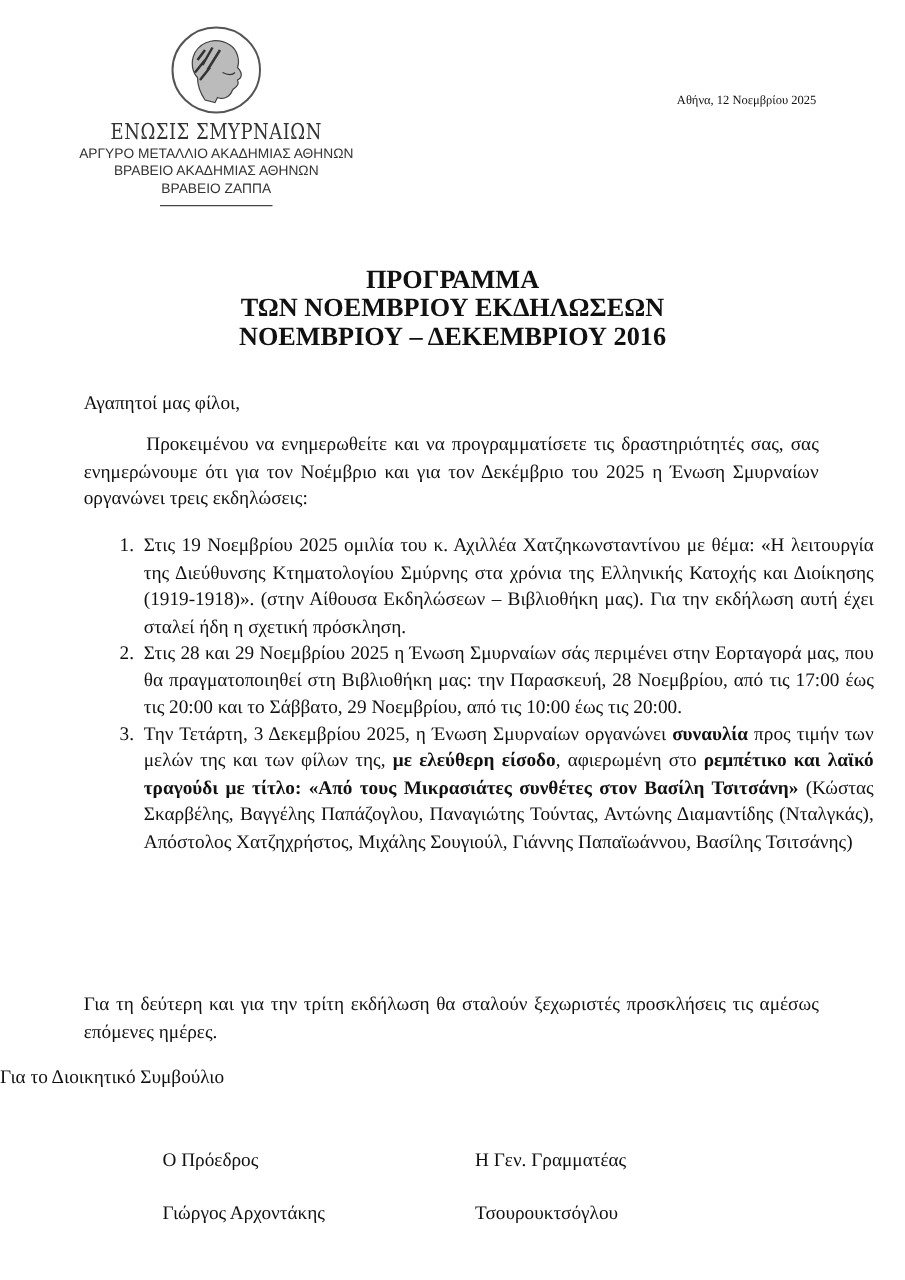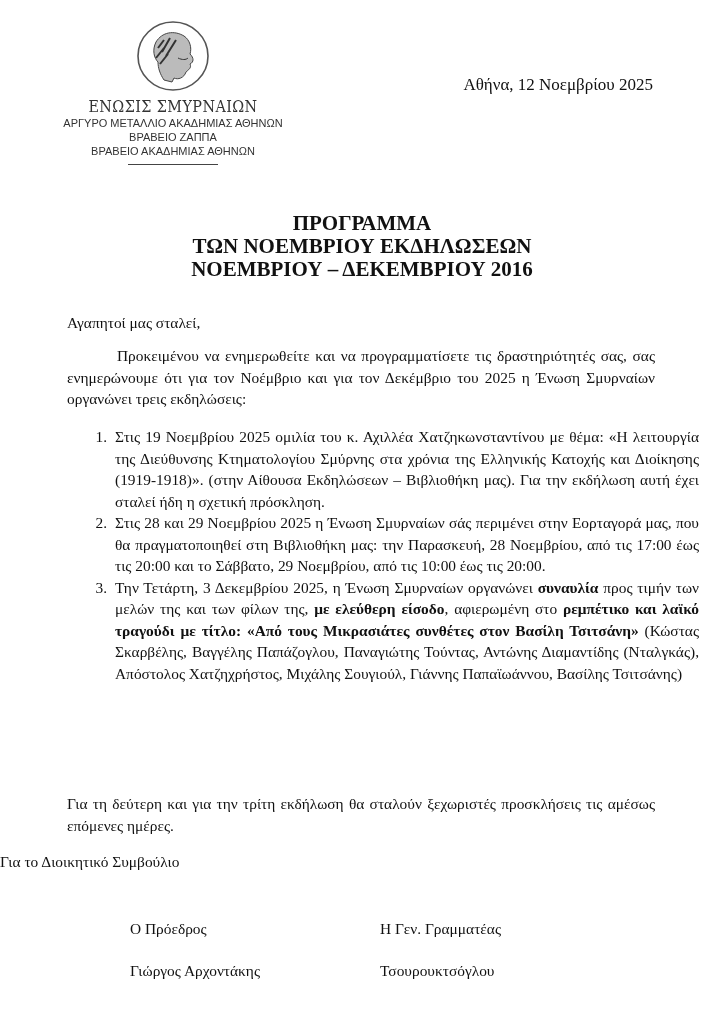--- a/index.html
+++ b/index.html
@@ -12,21 +12,21 @@
     .logo svg { display: block; margin: 0 auto; }
     .org-name {
       font-family: "DejaVu Serif", serif; font-size: 17.5px; letter-spacing: 0.5px;
       color: #333; margin-top: 2px; transform: scaleX(0.82); white-space: nowrap;
     }
     .awards {
       font-family: "Liberation Sans", sans-serif; font-size: 11px; color: #333;
       line-height: 14px; white-space: nowrap;
     }
     .logo-rule { width: 90px; height: 1px; background: #444; margin: 6px auto 0; }
-    .date { position: absolute; right: 71px; top: 75px; font-size: 17px; }
+    .date { position: absolute; right: 71px; top: 75px; font-size: 10px; }
     .title {
       position: absolute; left: 0; width: 724px; top: 212px; text-align: center;
       font-weight: bold; font-size: 21px; line-height: 23px;
     }
     .greeting { position: absolute; left: 67px; top: 314px; }
     .body-text { position: absolute; left: 67px; width: 588px; line-height: 21.5px; text-align: justify; }
     .intro { top: 345px; text-indent: 50px; }
     ol.events {
       position: absolute; left: 67px; width: 588px; top: 426px;
       margin: 0; padding: 0 0 0 44px; line-height: 21.5px; text-align: justify;
@@ -45,34 +45,34 @@
 
 <div class="logo">
   <svg width="78" height="76" viewBox="0 0 78 76">
     <ellipse cx="39" cy="38" rx="35" ry="34" fill="none" stroke="#555" stroke-width="1.6"></ellipse>
     <path d="M22 24 C28 14, 40 12, 50 18 C56 22, 58 30, 56 36 C60 40, 60 44, 56 46 C58 50, 54 52, 52 54 C50 60, 44 62, 40 60 L38 64 L30 62 C26 56, 24 50, 24 44 C20 40, 18 32, 22 24 Z" fill="#bbb" stroke="#444" stroke-width="1"></path>
     <path d="M24 30 L30 22 M28 34 L36 20 M32 38 L42 22 M22 40 L30 30 M26 46 L34 36" stroke="#333" stroke-width="2"></path>
     <path d="M44 40 C48 42, 52 42, 54 40" stroke="#333" stroke-width="1" fill="none"></path>
   </svg>
   <div class="org-name">ΕΝΩΣΙΣ ΣΜΥΡΝΑΙΩΝ</div>
   <div class="awards">ΑΡΓΥΡΟ ΜΕΤΑΛΛΙΟ ΑΚΑΔΗΜΙΑΣ ΑΘΗΝΩΝ</div>
+  <div class="awards">ΒΡΑΒΕΙΟ ΑΚΑΔΗΜΙΑΣ ΑΘΗΝΩΝ</div>
   <div class="awards">ΒΡΑΒΕΙΟ ΖΑΠΠΑ</div>
-  <div class="awards">ΒΡΑΒΕΙΟ ΑΚΑΔΗΜΙΑΣ ΑΘΗΝΩΝ</div>
   <div class="logo-rule"></div>
 </div>
 
 <div class="date">Αθήνα, 12 Νοεμβρίου 2025</div>
 
 <div class="title">
   <div>ΠΡΟΓΡΑΜΜΑ</div>
   <div>ΤΩΝ ΝΟΕΜΒΡΙΟΥ ΕΚΔΗΛΩΣΕΩΝ</div>
   <div>ΝΟΕΜΒΡΙΟΥ – ΔΕΚΕΜΒΡΙΟΥ 2016</div>
 </div>
 
-<div class="greeting">Αγαπητοί μας σταλεί,</div>
+<div class="greeting">Αγαπητοί μας φίλοι,</div>
 
 <div class="body-text intro">Προκειμένου να ενημερωθείτε και να προγραμματίσετε τις δραστηριότητές σας, σας ενημερώνουμε ότι για τον Νοέμβριο και για τον Δεκέμβριο του 2025 η Ένωση Σμυρναίων οργανώνει τρεις εκδηλώσεις:</div>
 
 <ol class="events">
   <li>Στις 19 Νοεμβρίου 2025 ομιλία του κ. Αχιλλέα Χατζηκωνσταντίνου με θέμα: «Η λειτουργία της Διεύθυνσης Κτηματολογίου Σμύρνης στα χρόνια της Ελληνικής Κατοχής και Διοίκησης (1919-1918)». (στην Αίθουσα Εκδηλώσεων – Βιβλιοθήκη μας). Για την εκδήλωση αυτή έχει σταλεί ήδη η σχετική πρόσκληση.</li>
   <li>Στις 28 και 29 Νοεμβρίου 2025 η Ένωση Σμυρναίων σάς περιμένει στην Εορταγορά μας, που θα πραγματοποιηθεί στη Βιβλιοθήκη μας: την Παρασκευή, 28 Νοεμβρίου, από τις 17:00 έως τις 20:00 και το Σάββατο, 29 Νοεμβρίου, από τις 10:00 έως τις 20:00.</li>
   <li><span>Την Τετάρτη, 3 Δεκεμβρίου 2025, η Ένωση Σμυρναίων οργανώνει </span><b>συναυλία</b><span> προς τιμήν των μελών της και των φίλων της, </span><b>με ελεύθερη είσοδο</b><span>, αφιερωμένη στο </span><b>ρεμπέτικο και λαϊκό τραγούδι με τίτλο: «Από τους Μικρασιάτες συνθέτες στον Βασίλη Τσιτσάνη»</b><span> (Κώστας Σκαρβέλης, Βαγγέλης Παπάζογλου, Παναγιώτης Τούντας, Αντώνης Διαμαντίδης (Νταλγκάς), Απόστολος Χατζηχρήστος, Μιχάλης Σουγιούλ, Γιάννης Παπαϊωάννου, Βασίλης Τσιτσάνης)</span></li>
 </ol>
 
 <div class="body-text outro">Για τη δεύτερη και για την τρίτη εκδήλωση θα σταλούν ξεχωριστές προσκλήσεις τις αμέσως επόμενες ημέρες.</div>

